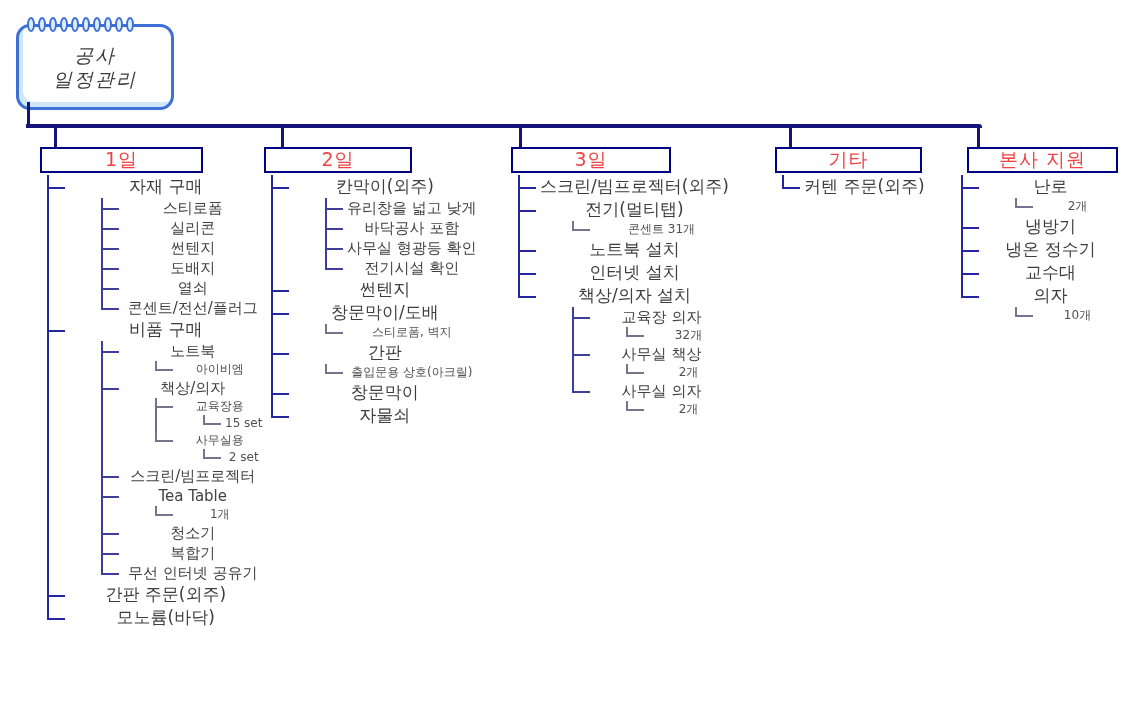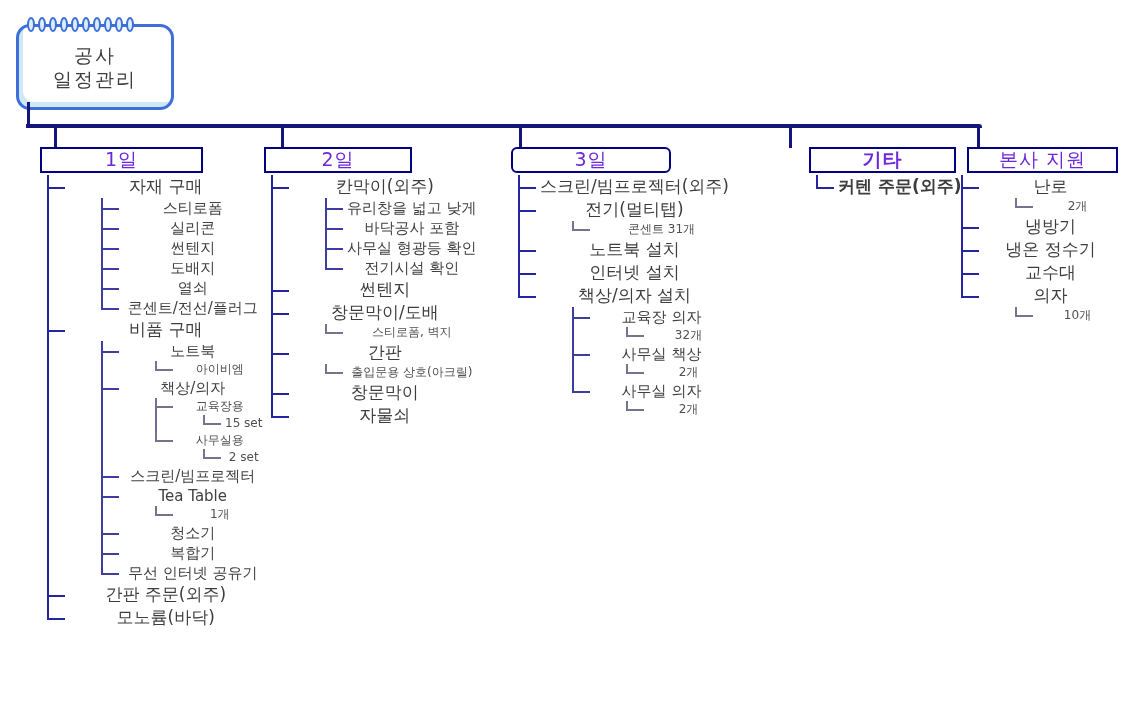--- a/index.html
+++ b/index.html
@@ -11,43 +11,43 @@
   #canvas{
     position:relative; width:1121px; height:711px; background:#fff; overflow:hidden;
     font-family:"DejaVu Sans","Liberation Sans",sans-serif;
   }
   
   .root{
     position:absolute; left:16px; top:24px; width:152px; height:80px;
     border:3px solid var(--rootblue); border-radius:14px; background:#fff;
     box-shadow:inset 4px -5px 0 var(--rootshadow);
     display:flex; flex-direction:column; align-items:center; justify-content:center;
-    font-size:19px; line-height:24px; color:var(--t1); letter-spacing:2px;
+    font-size:19px; line-height:24px; color:var(--t1); letter-spacing:2px;font-style:italic;
   }
   .coils{position:absolute; top:-10px; left:8px; display:flex; gap:3px;}
   .coils span{
     width:8px; height:15px; border:2px solid var(--rootblue); border-radius:50%;
     background:#d9edfb; box-sizing:border-box;
   }
   
   .vroot{position:absolute; left:27px; top:102px; width:3px; height:24px; background:var(--bar);}
   .hbar{position:absolute; left:26px; top:124px; width:956px; height:4px; background:var(--bar);
         border-top-right-radius:3px;}
   .drop{position:absolute; top:127px; width:3px; height:21px; background:var(--bar);}
   
   .col{position:absolute; top:147px;}
   .hbox{
     height:26px; box-sizing:border-box; border:2px solid var(--boxborder); background:#fff;
     display:flex; align-items:center; justify-content:center;
-    font-size:19px; color:#6d28d9; letter-spacing:1px; white-space:nowrap;
+    font-size:19px; color:#ef4444; letter-spacing:1px; white-space:nowrap;
   }
   .col1{left:47px;}  .col1 .hbox{width:163px; margin-left:-7px;}
   .col2{left:271px;} .col2 .hbox{width:148px; margin-left:-7px;}
-  .col3{left:518px;} .col3 .hbox{width:160px; margin-left:-7px;border-radius:6px;}
-  .col4{left:816px;font-weight:bold;} .col4 .hbox{width:147px; margin-left:-7px;}
+  .col3{left:518px;} .col3 .hbox{width:160px; margin-left:-7px;}
+  .col4{left:782px;} .col4 .hbox{width:147px; margin-left:-7px;}
   .col5{left:961px;} .col5 .hbox{width:151px; margin-left:6px;}
   
   .children{position:relative; margin-left:32px;text-align:center;}
   .children.c1{margin-left:0; padding-top:2px;}
   .children.c4{margin-left:26px;}
   .node{position:relative; white-space:nowrap;}
   .children > .node{padding-left:22px;}
   .node > .label{display:inline-block; vertical-align:top;}
   .d1{--eh:12px; font-size:17px; line-height:23px; color:var(--t1);}
   .d2{--eh:10px; font-size:15px; line-height:20px; color:var(--t2);}

